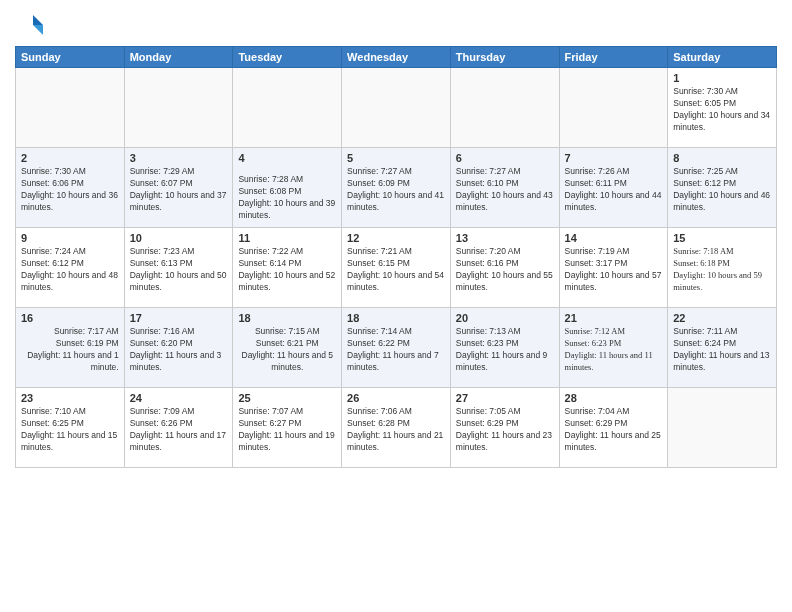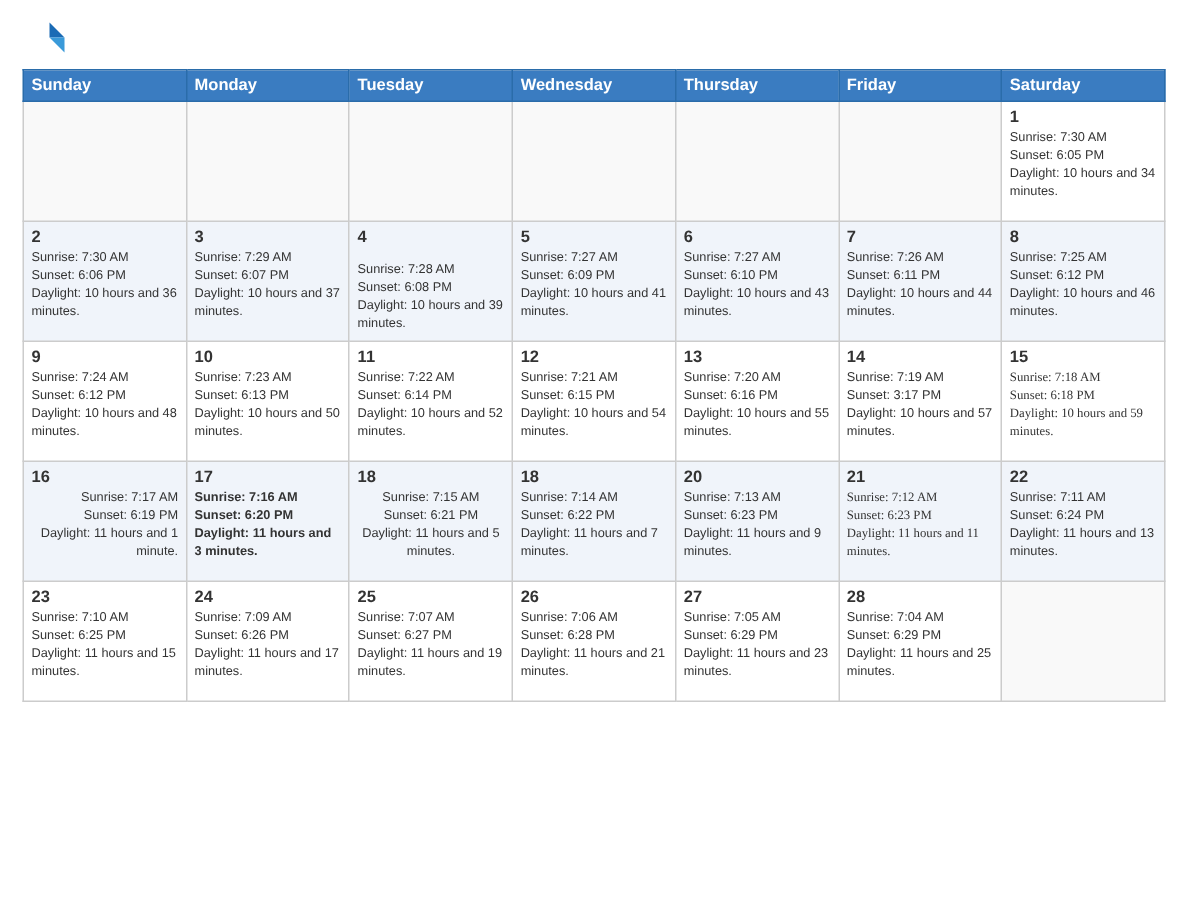--- a/index.html
+++ b/index.html
@@ -238,21 +238,21 @@
         </tr>
         <tr class="row-alt">
           <td>
             <span class="day-number">16</span>
             <div class="day-info" style="white-space: pre-line; text-align: right;">Sunrise: 7:17 AM
 Sunset: 6:19 PM
 Daylight: 11 hours and 1 minute.</div>
           </td>
           <td>
             <span class="day-number">17</span>
-            <div class="day-info" style="white-space: pre-line; font-weight: bold;">Sunrise: 7:16 AM
+            <div class="day-info" style="white-space: pre-line;">Sunrise: 7:16 AM
 Sunset: 6:20 PM
 Daylight: 11 hours and 3 minutes.</div>
           </td>
           <td>
             <span class="day-number">18</span>
             <div class="day-info" style="white-space: pre-line; text-align: center;">Sunrise: 7:15 AM
 Sunset: 6:21 PM
 Daylight: 11 hours and 5 minutes.</div>
           </td>
           <td>

